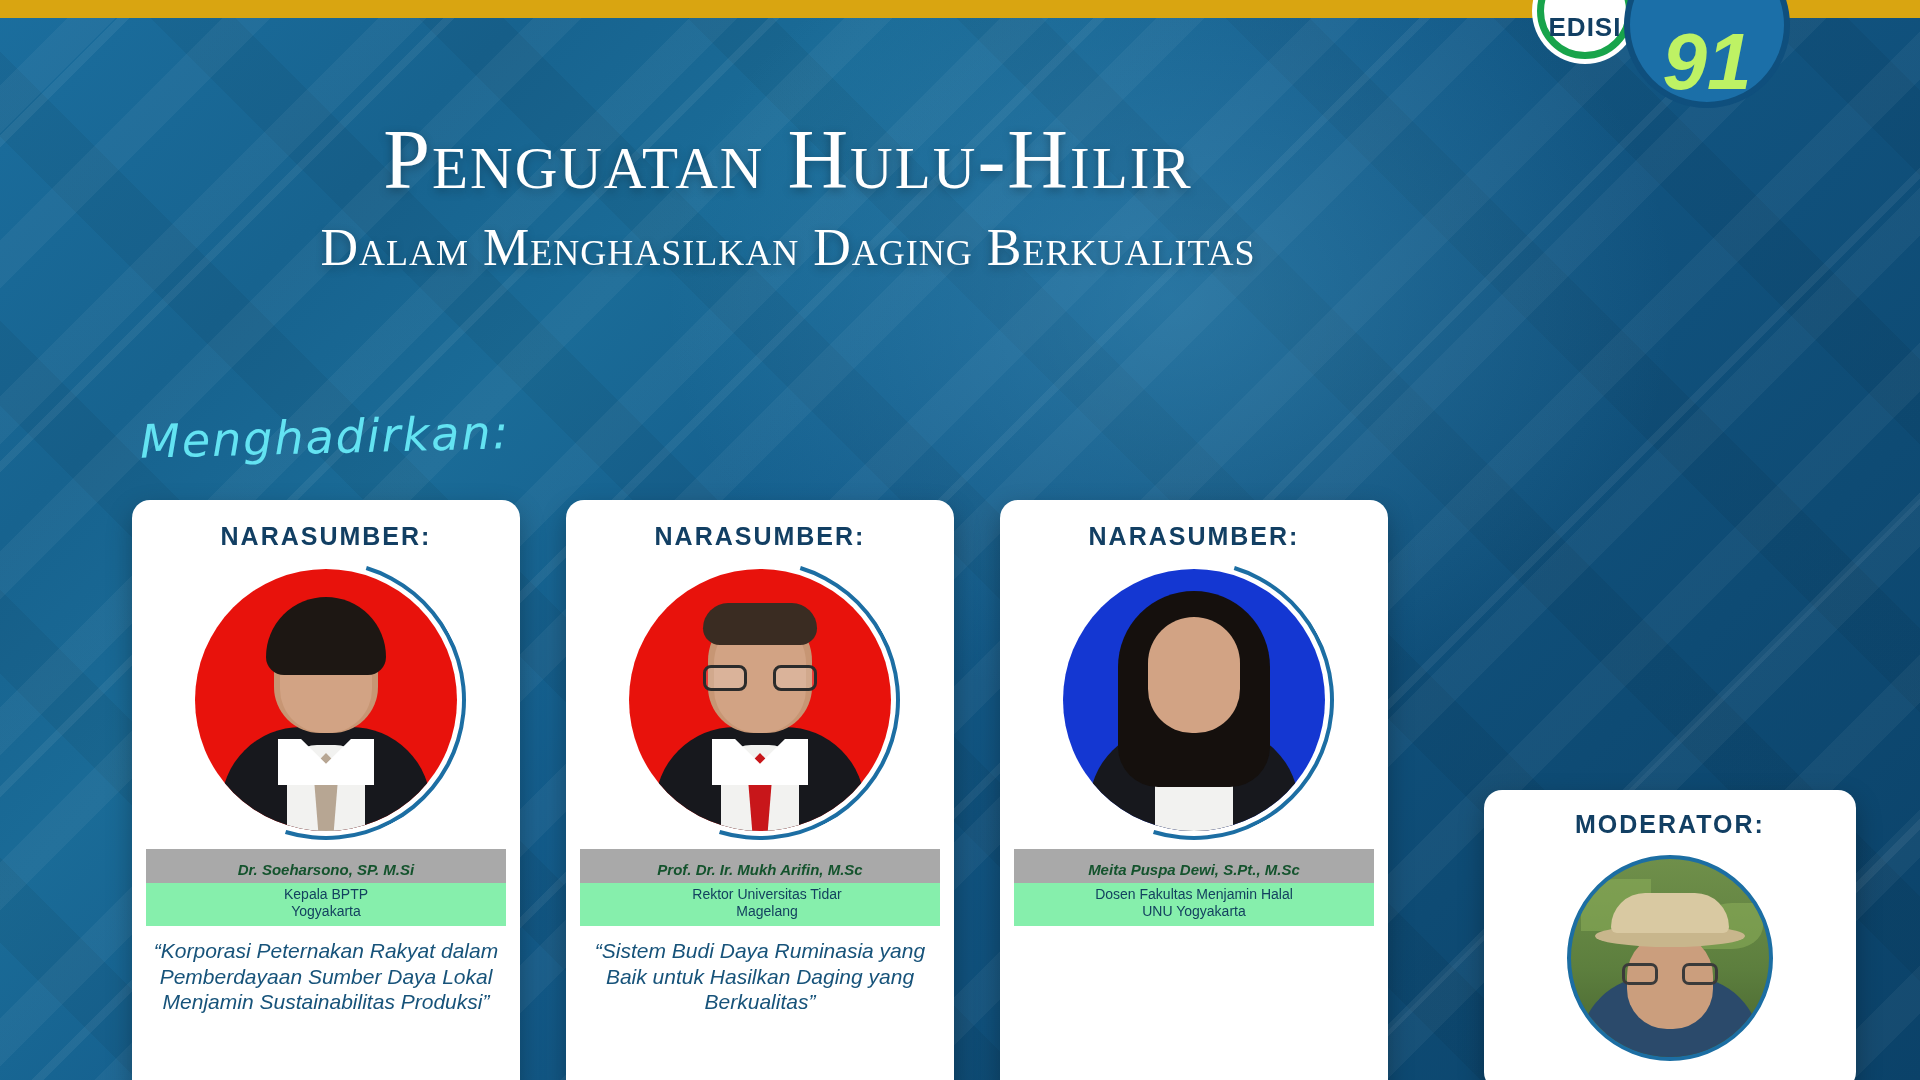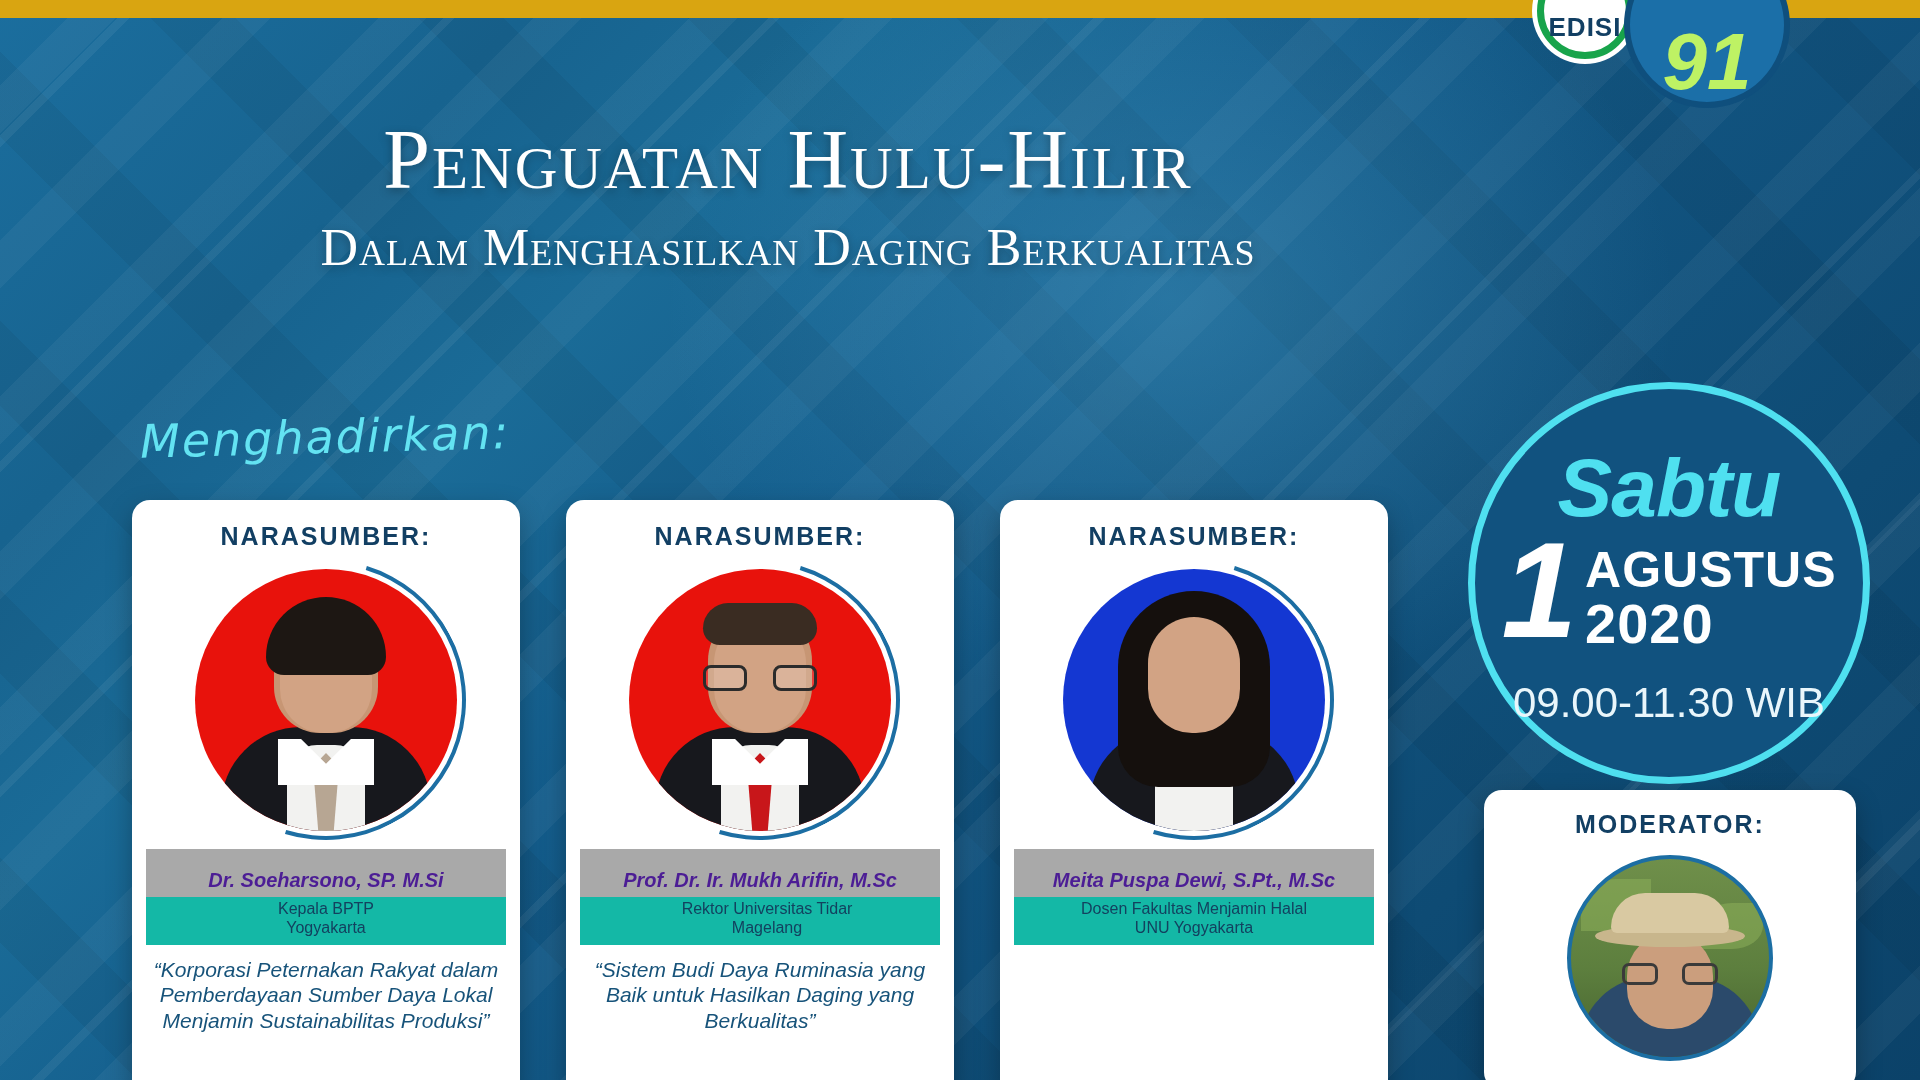--- a/index.html
+++ b/index.html
@@ -339,32 +339,32 @@
     height: 46px;
     margin-left: -48px;
     background: #ffffff;
     clip-path: polygon(0 0, 24% 0, 50% 54%, 76% 0, 100% 0, 100% 100%, 0 100%);
   }
 
   .name-band {
     margin: 18px 14px 0 14px;
     background: #a9a9a9;
     text-align: center;
-    color: #4c1d95;
-    font-size: 20px;
+    color: #14532d;
+    font-size: 15px;
     font-weight: bold;
     font-style: italic;
-    padding: 20px 0 5px 0;
+    padding: 12px 0 5px 0;
   }
   .affil-band {
     margin: 0 14px;
-    background: #14b8a6;
+    background: #86efac;
     text-align: center;
     color: #13415f;
-    font-size: 16px;
+    font-size: 14px;
     line-height: 1.18;
     padding: 3px 0 7px 0;
   }
   .quote {
     margin: 12px 16px 0 16px;
     text-align: center;
     color: #17537a;
     font-size: 21px;
     font-style: italic;
     line-height: 1.22;
@@ -620,31 +620,20 @@
         </div>
         <div class="photo-arc"></div>
       </div>
       <div class="name-band">Meita Puspa Dewi, S.Pt., M.Sc</div>
       <div class="affil-band" style="white-space: pre-line;">Dosen Fakultas Menjamin Halal
 UNU Yogyakarta</div>
     </div>
 
   </div>
 
-  <div class="date-circle">
-    <div class="date-sabtu">Sabtu</div>
-    <div class="date-row">
-      <div class="date-day">1</div>
-      <div class="date-my">
-        <div class="date-month">Agustus</div>
-        <div class="date-year">2020</div>
-      </div>
-    </div>
-    <div class="date-time">09.00-11.30 WIB</div>
-  </div>
 
   <div class="moderator-card">
     <div class="moderator-role">MODERATOR:</div>
     <div class="mod-photo-wrap">
       <div class="mod-photo">
         <div class="leaf" style="left:10px; top:20px; width:70px; height:52px;"></div>
         <div class="leaf" style="right:6px; top:44px; width:62px; height:46px;"></div>
         <div class="leaf" style="left:22px; bottom:24px; width:56px; height:42px;"></div>
         <div class="m-body"></div>
         <div class="m-face"></div>

